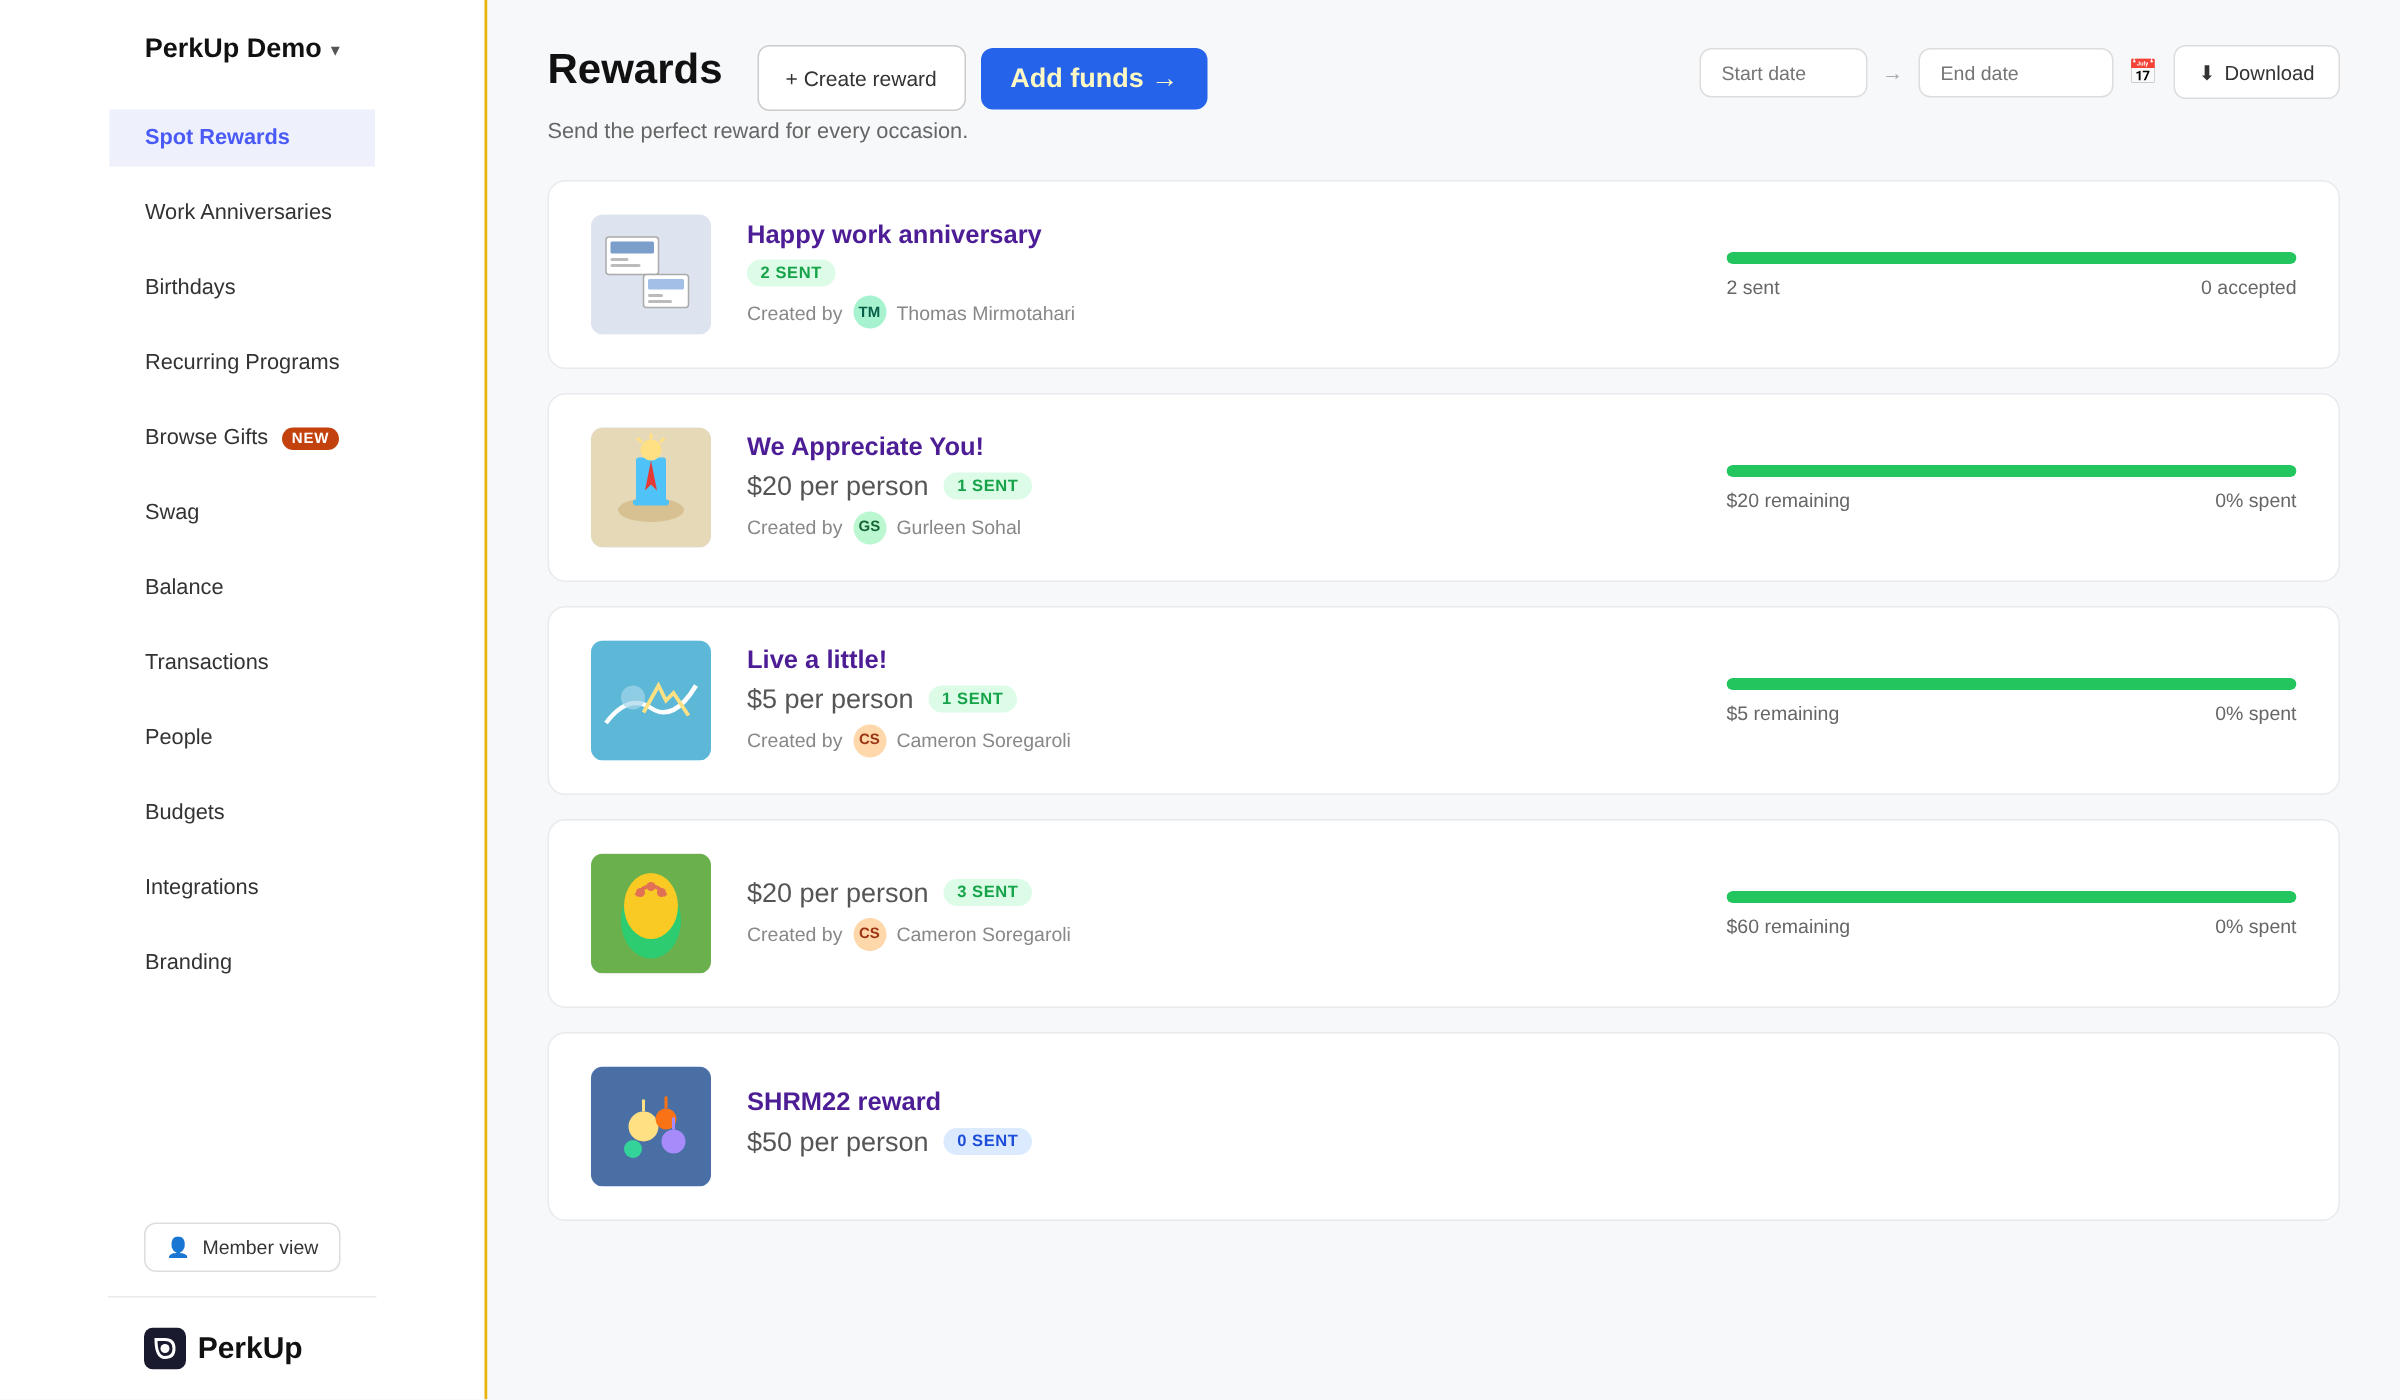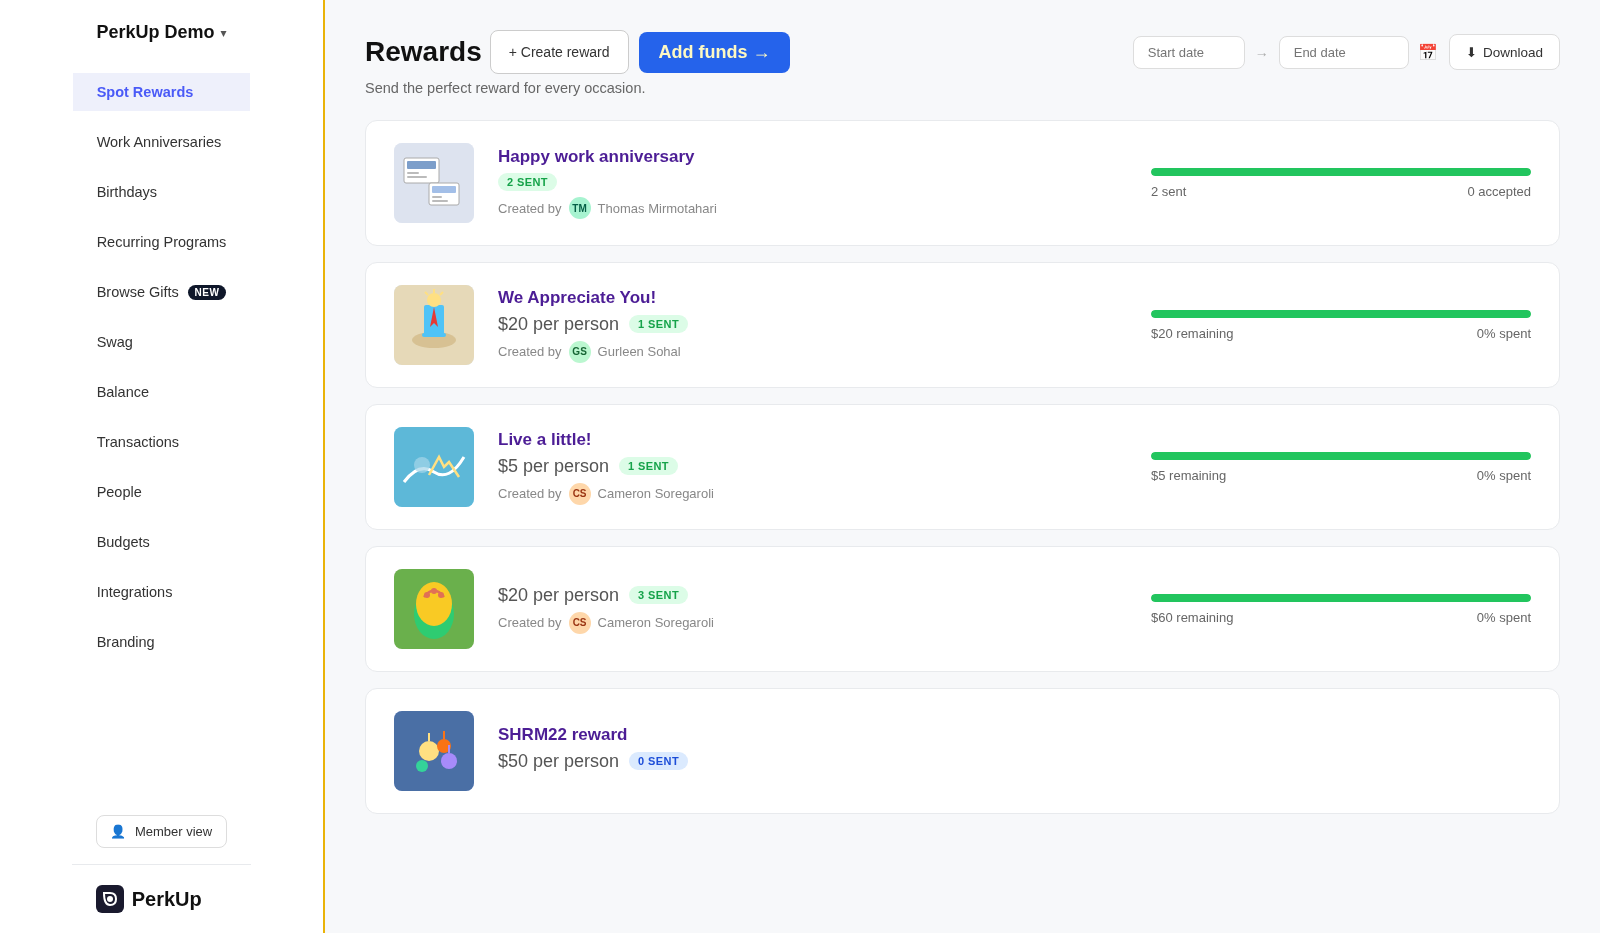--- a/index.html
+++ b/index.html
@@ -48,21 +48,21 @@
       border-radius: 0;
       margin-top: 12px;
     }
     .sidebar-item.active {
       background: #eef0fb;
       color: #4a5af7;
       font-weight: 600;
     }
     .sidebar-item-label { }
     .badge-new {
-      background: #0f172a;
+      background: #c2410c;
       color: #fff;
       font-size: 10px;
       font-weight: 700;
       padding: 2px 7px;
       border-radius: 10px;
       letter-spacing: 0.5px;
     }
     .sidebar-footer {
       padding: 20px 24px;
       border-top: 1px solid #e8eaed;
@@ -288,22 +288,22 @@
       width: 100%;
       display: flex;
       justify-content: space-between;
       font-size: 13px;
       color: #666;
     }
 
     
     .full-header {
       display: flex;
-      align-items: center;
-      gap: 8px;
+      align-items: flex-start;
+      gap: 23px;
       margin-bottom: 6px;
       flex-wrap: wrap;
     }
   </style>
 </head>
 <body>
 
 <div id="sidebar">
   <div class="sidebar-header">
     <span class="sidebar-header-title">PerkUp Demo</span>

